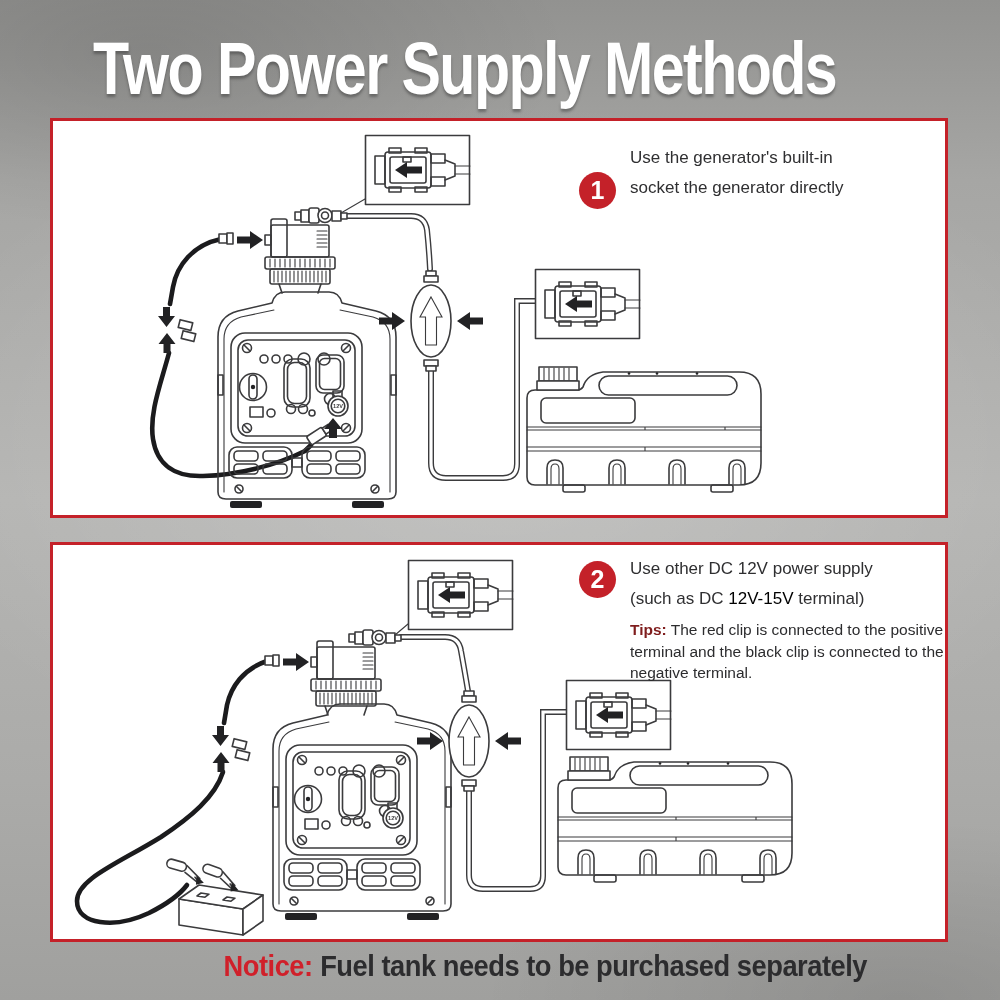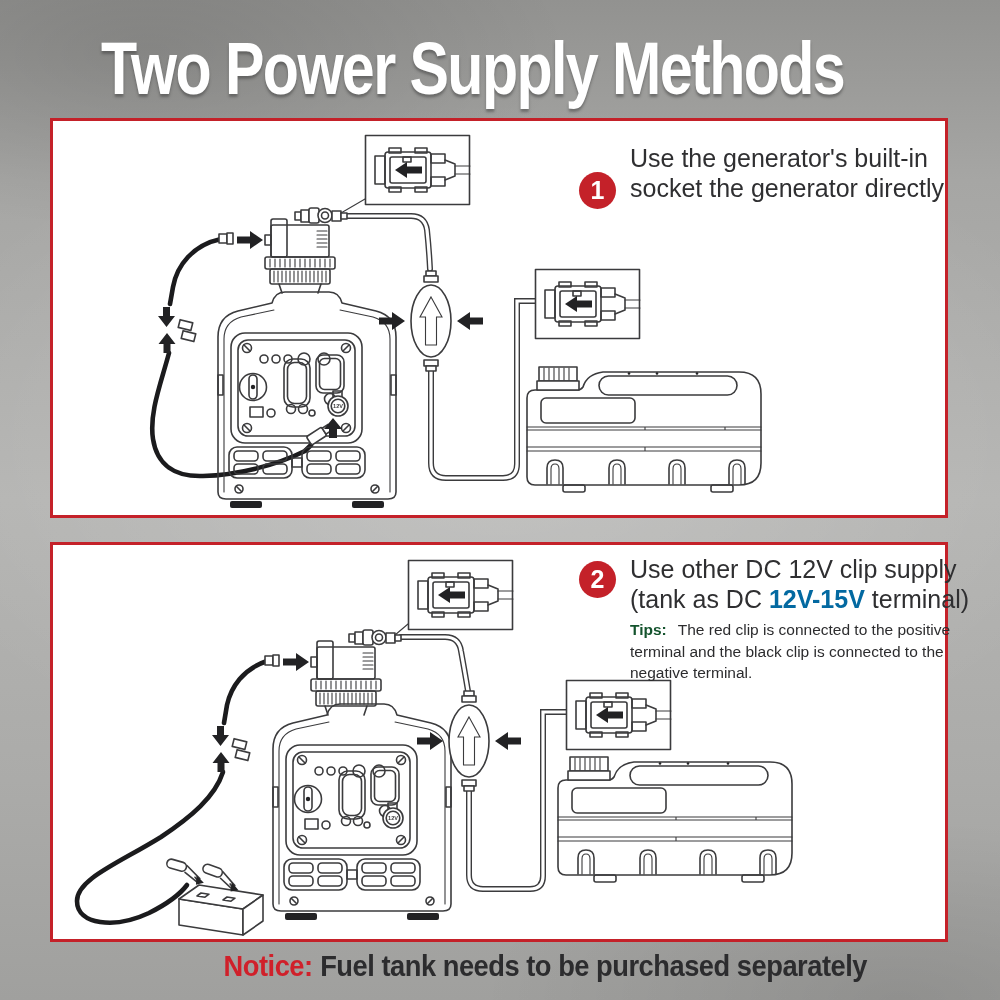--- a/index.html
+++ b/index.html
@@ -14,42 +14,42 @@
   }
   .grain{position:absolute;inset:0;pointer-events:none;
     background:
       radial-gradient(2px 2px at 12% 22%, rgba(255,255,255,.25), transparent 60%),
       radial-gradient(2px 2px at 33% 71%, rgba(255,255,255,.2), transparent 60%),
       radial-gradient(2px 2px at 67% 14%, rgba(0,0,0,.15), transparent 60%),
       radial-gradient(2px 2px at 81% 55%, rgba(255,255,255,.22), transparent 60%),
       radial-gradient(3px 3px at 45% 92%, rgba(0,0,0,.12), transparent 60%),
       radial-gradient(2px 2px at 91% 83%, rgba(255,255,255,.2), transparent 60%);
   }
-  .title{position:absolute;top:26px;left:0;width:928px;margin-left:8px;}
+  .title{position:absolute;top:26px;left:0;width:928px;}
   .title span{
     display:inline-block;font-size:74px;font-weight:bold;color:#ffffff;
     letter-spacing:-2px;white-space:nowrap;transform:scaleX(0.80);transform-origin:50% 50%;
     text-shadow:0 3px 3px rgba(50,50,50,0.45);
   }
   .panel{position:absolute;left:50px;width:892px;height:394px;background:#ffffff;border:3px solid #c42129;}
   .panel-1{top:118px;}
   .panel-2{top:542px;}
   .art{position:absolute;left:0;top:0;}
   .numball{
     position:absolute;width:37px;height:37px;border-radius:50%;background:#c42129;
     color:#fff;font-weight:bold;font-size:25px;display:flex;align-items:center;justify-content:center;
   }
   .m1-ball{left:526px;top:51px;}
   .m2-ball{left:526px;top:16px;}
-  .mtext{position:absolute;color:#2f2f31;font-size:25px;line-height:30px;white-space:nowrap;}
+  .mtext{position:absolute;color:#2f2f31;font-size:17px;line-height:30px;white-space:nowrap;}
   .m1-text{left:577px;top:22px;}
   .m2-text{left:577px;top:9px;}
-  .hl{color:#0369a1;font-weight:bold;}
+  .hl{color:#000000;font-weight:normal;}
   .tips{position:absolute;left:577px;top:74px;width:322px;font-size:15.5px;line-height:21.5px;color:#2c2c2e;}
-  .tips .tlabel{color:#14532d;font-weight:bold;margin-right:11px;}
+  .tips .tlabel{color:#7f1d1d;font-weight:bold;margin-right:4px;}
   .notice{position:absolute;top:950px;left:0;width:1000px;text-align:center;padding-left:45px;}
   .notice .inner{display:inline-block;transform:scaleX(0.94);white-space:nowrap;
     font-size:29px;color:#2c2c2e;font-weight:bold;letter-spacing:-0.5px;}
   .notice .nlabel{color:#d0202a;margin-right:8px;}
   
   .ln{stroke:#3b3b3d;stroke-width:1.6;fill:none;stroke-linecap:round;stroke-linejoin:round;}
   .lnw{stroke:#3b3b3d;stroke-width:1.6;fill:#ffffff;stroke-linejoin:round;}
   .thin{stroke:#3b3b3d;stroke-width:1.1;fill:none;stroke-linecap:round;}
   .blk{fill:#222224;stroke:none;}
   .cable{stroke:#1b1b1d;stroke-width:4.6;fill:none;stroke-linecap:round;}
@@ -313,22 +313,22 @@
     <use href="#sym-arrow-right" transform="translate(468,187) scale(-1,1)"></use>
 
     <use href="#sym-tank" x="503" y="212"></use>
 
     <use href="#sym-battery" x="118" y="306"></use>
   </svg>
   <div class="numball m2-ball">
     <span>2</span>
   </div>
   <div class="mtext m2-text">
-    <div>Use other DC 12V clip supply</div>
-    <div><span>(tank as DC </span><span class="hl">12V-15V</span><span> terminal)</span></div>
+    <div>Use other DC 12V power supply</div>
+    <div><span>(such as DC </span><span class="hl">12V-15V</span><span> terminal)</span></div>
   </div>
   <div class="tips">
     <span class="tlabel">Tips:</span><span>The red clip is connected to the positive terminal and the black clip is connected to the negative terminal.</span>
   </div>
 </div>
 
 <div class="notice">
   <span class="inner">
     <span class="nlabel">Notice:</span><span>Fuel tank needs to be purchased separately</span>
   </span>

